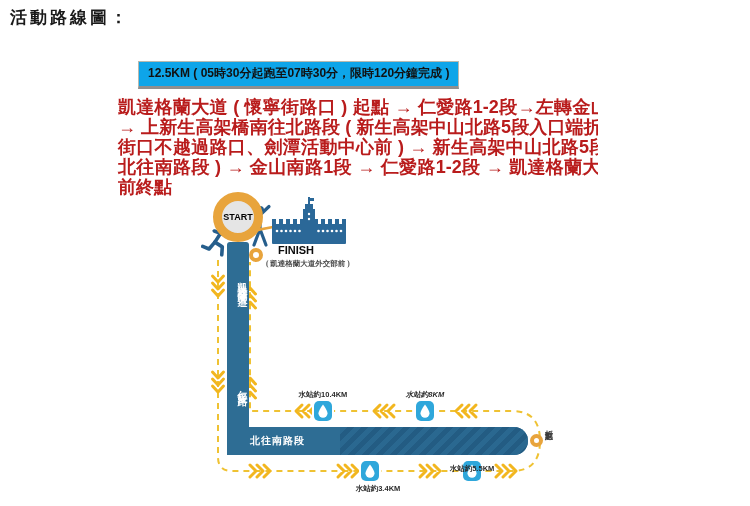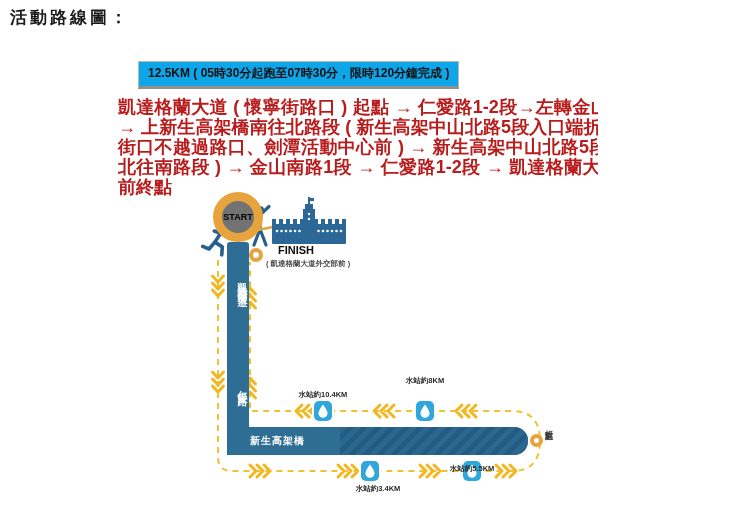--- a/index.html
+++ b/index.html
@@ -41,49 +41,49 @@
   }
   .road-label-h{
     position:absolute;height:28px;line-height:28px;color:#fff;font-weight:bold;font-size:10px;
   }
   .lbl-ketagalan{top:274px;}
   .lbl-renai{top:382px;}
   .lbl-jinshan{left:250px;top:427px;letter-spacing:1px;}
   .lbl-xinsheng{left:340px;top:427px;width:182px;text-align:center;letter-spacing:8px;text-indent:8px;}
   
   .start-ring{
-    position:absolute;left:213px;top:192px;width:32px;height:32px;background:#737373;
+    position:absolute;left:213px;top:192px;width:32px;height:32px;background:#e5e5e5;
     border:9px solid #E8A43C;border-radius:50%;display:flex;align-items:center;justify-content:center;
     font-size:9px;font-weight:bold;color:#000;letter-spacing:0;
   }
   .finish-ring{
     position:absolute;left:249px;top:248px;width:6px;height:6px;background:#fff;
     border:4px solid #E8A43C;border-radius:50%;
   }
   .finish-label{position:absolute;left:266px;top:244px;font-size:11px;font-weight:bold;color:#0d0d0d;margin-left:12px;}
-  .finish-note{position:absolute;left:266px;top:259px;font-size:7.5px;color:#4a4a4a;font-weight:bold;}
+  .finish-note{position:absolute;left:266px;top:259px;font-size:7.5px;color:#4a4a4a;font-weight:bold;font-family:Liberation Serif, serif;}
   .turn-ring{
     position:absolute;left:530px;top:434px;width:5px;height:5px;background:#fff;
     border:4px solid #E8A43C;border-radius:50%;
   }
   .turn-label{
     position:absolute;left:542px;top:424px;font-size:8px;color:#3a3a3a;font-weight:bold;
     writing-mode:vertical-rl;text-orientation:upright;letter-spacing:1px;
   }
   
   .station{
     position:absolute;width:18px;height:20px;background:#2FA7DB;border-radius:5px;
     display:flex;align-items:center;justify-content:center;box-shadow:0 0 0 2px #fff;
   }
   .st1{left:314px;top:401px;} .st2{left:416px;top:401px;}
   .st3{left:361px;top:461px;} .st4{left:463px;top:461px;}
   .station-label{
     position:absolute;width:90px;text-align:center;font-size:7.5px;font-weight:bold;color:#2b2b2b;
   }
-  .sl1{left:278px;top:390px;} .sl2{left:380px;top:376px;}
+  .sl1{left:278px;top:390px;} .sl2{left:380px;top:390px;font-style:italic;}
   .sl3{left:333px;top:484px;} .sl4{left:427px;top:464px;}
   .icon{position:absolute;}
 </style>
 </head>
 <body>
 
 <div class="page">
 
   <div class="doc-title">活動路線圖：</div>
 
@@ -113,21 +113,21 @@
       <path d="M 462 405 l -6 6 l 6 6 M 469 405 l -6 6 l 6 6 M 476 405 l -6 6 l 6 6"></path>
     </g>
   </svg>
 
   <div class="road-v"></div>
   <div class="road-h"></div>
   <div class="road-h-hatch"></div>
 
   <div class="road-label-v lbl-ketagalan">凱達格蘭大道</div>
   <div class="road-label-v lbl-renai">仁愛路</div>
-  <div class="road-label-h lbl-jinshan">新生高架橋</div>
+  <div class="road-label-h lbl-jinshan">北往南路段</div>
 
   <svg class="icon" style="left:201px;top:222px;" width="32" height="36" viewBox="0 0 30 34">
     <g stroke="#265E8C" stroke-width="3.4" fill="none" stroke-linecap="round" stroke-linejoin="round">
       <path d="M 19.5 9 L 13 19"></path>
       <path d="M 19 10.5 L 25.5 14.5"></path>
       <path d="M 19 11 L 12.5 8.5"></path>
       <path d="M 13 19 L 20 23.5 L 19.5 31"></path>
       <path d="M 13 19 L 7.5 25.5 L 1.5 23"></path>
     </g>
     <circle cx="21" cy="4.5" r="3.6" fill="#265E8C"></circle>

